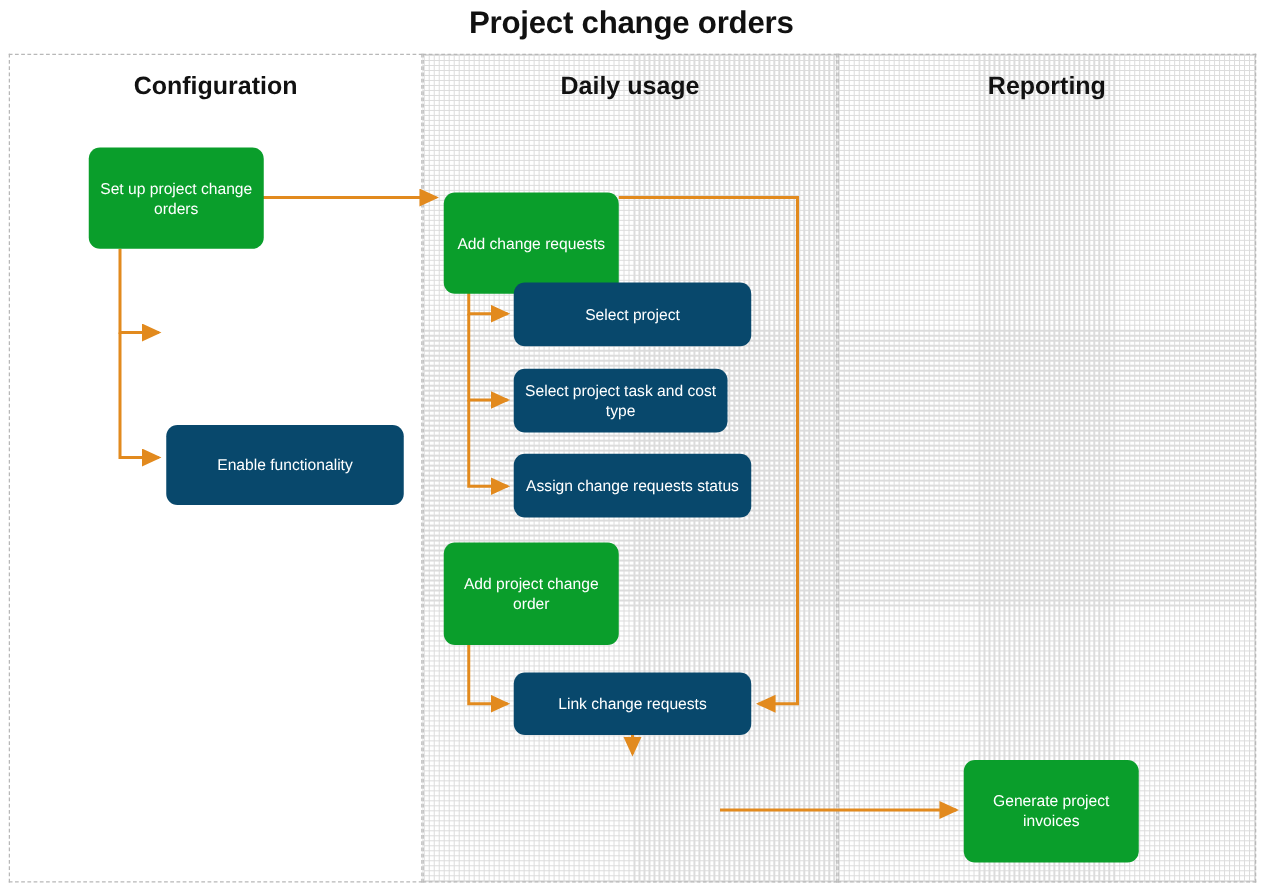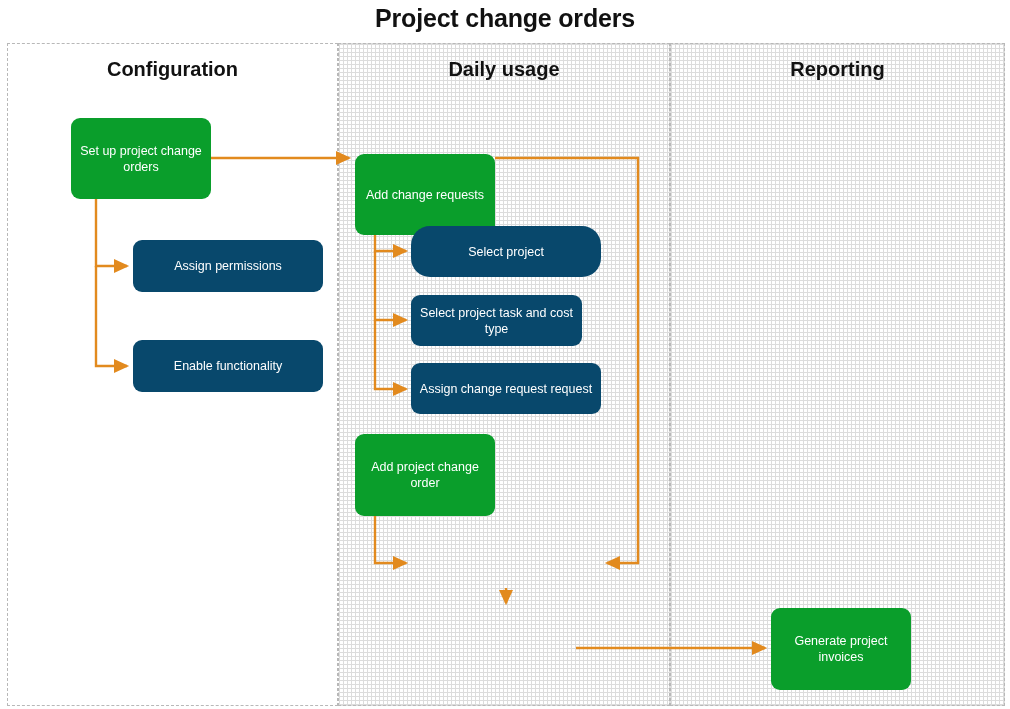--- a/index.html
+++ b/index.html
@@ -146,47 +146,47 @@
       <path d="M506,588 L506,603" marker-end="url(#arrow)"></path>
 
       <path d="M576,648 L765,648" marker-end="url(#arrow)"></path>
     </g>
   </svg>
 
   <div class="node green" style="left:27px; top:118px; width:140px; height:81px;margin-left:44px;">
     <span class="node-label">Set up project change orders</span>
   </div>
 
-  <div class="node blue" style="left:133px; top:240px; width:190px; height:52px;">
-    <span class="node-label">Assign permissions</span>
-  </div>
 
-  <div class="node blue" style="left:133px; top:340px; width:190px; height:52px;">
+  <div class="node blue" style="left:133px; top:340px; width:190px; height:64px;">
     <span class="node-label">Enable functionality</span>
   </div>
 
   <div class="node green" style="left:355px; top:118px; width:140px; height:81px;margin-top:36px;">
     <span class="node-label">Add change requests</span>
   </div>
 
-  <div class="node blue" style="left:411px; top:226px; width:190px; height:51px;border-radius:19px;">
+  <div class="node blue" style="left:411px; top:226px; width:190px; height:51px;">
     <span class="node-label">Select project</span>
   </div>
 
   <div class="node blue" style="left:411px; top:295px; width:171px; height:51px;">
     <span class="node-label">Select project task and cost type</span>
   </div>
 
   <div class="node blue" style="left:411px; top:363px; width:190px; height:51px;">
-    <span class="node-label">Assign change request request</span>
+    <span class="node-label">Assign change requests status</span>
   </div>
 
   <div class="node green" style="left:355px; top:434px; width:140px; height:82px;">
     <span class="node-label">Add project change order</span>
   </div>
 
+  <div class="node blue" style="left:411px; top:538px; width:190px; height:50px;">
+    <span class="node-label">Link change requests</span>
+  </div>
 
 
   <div class="node green" style="left:771px; top:608px; width:140px; height:82px;align-items:center;">
     <span class="node-label">Generate project invoices</span>
   </div>
 
 </div>
 
 </body></html>

